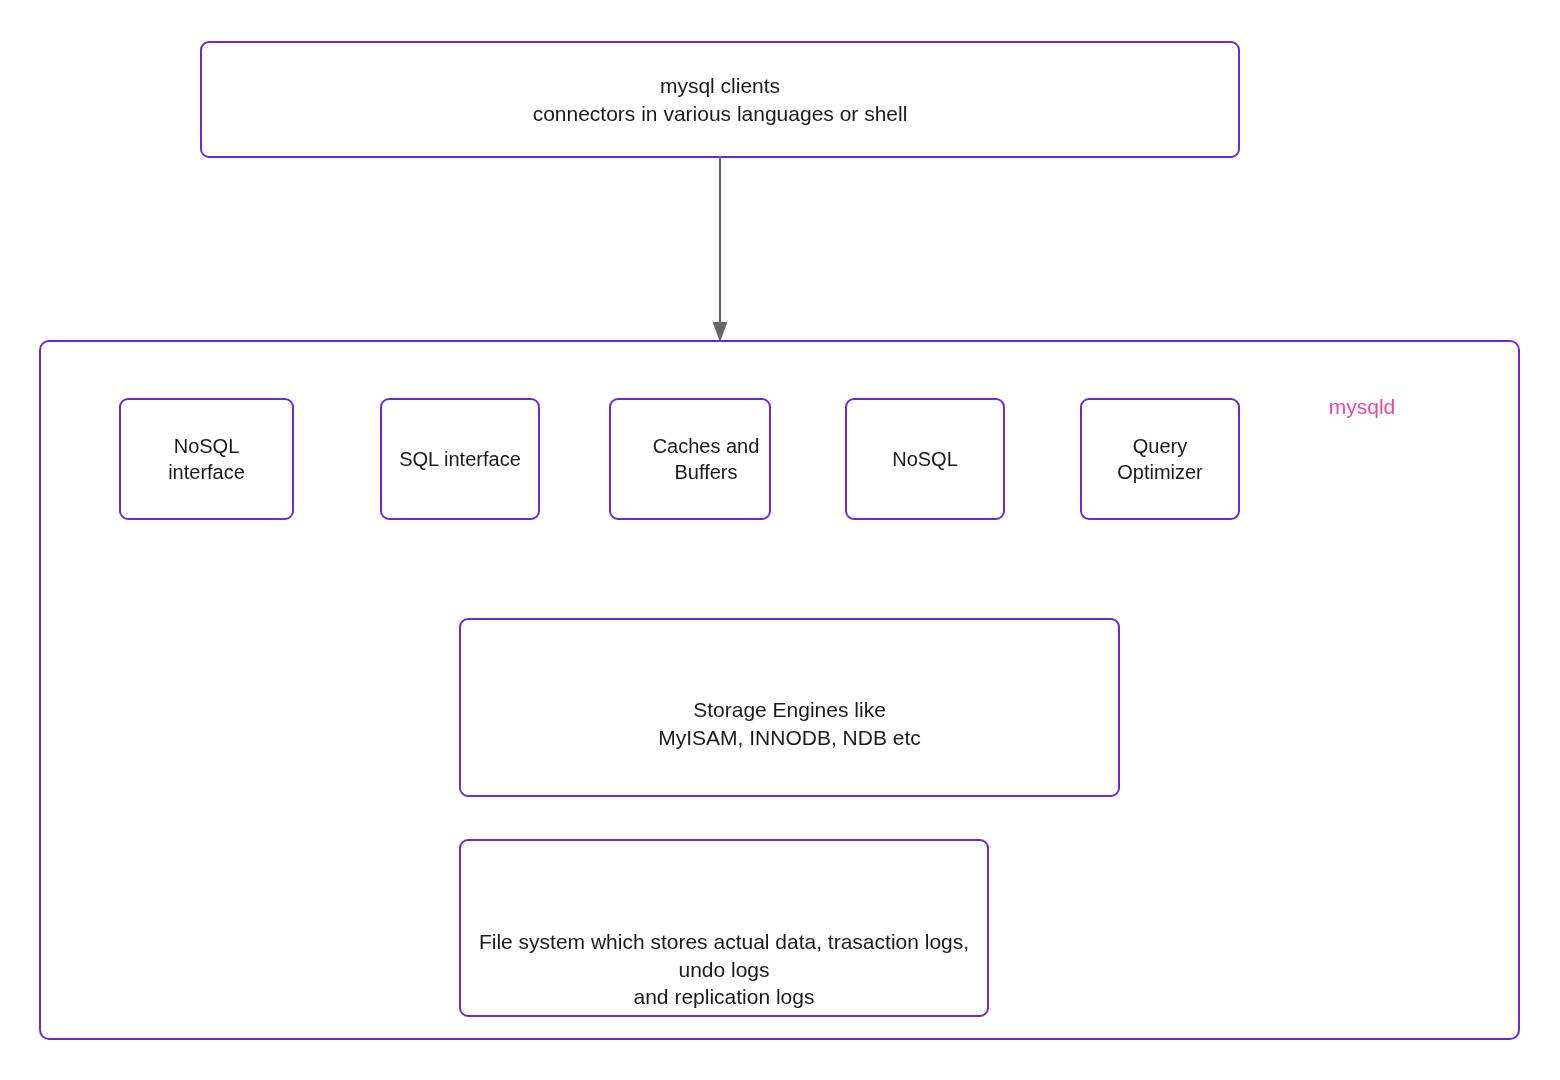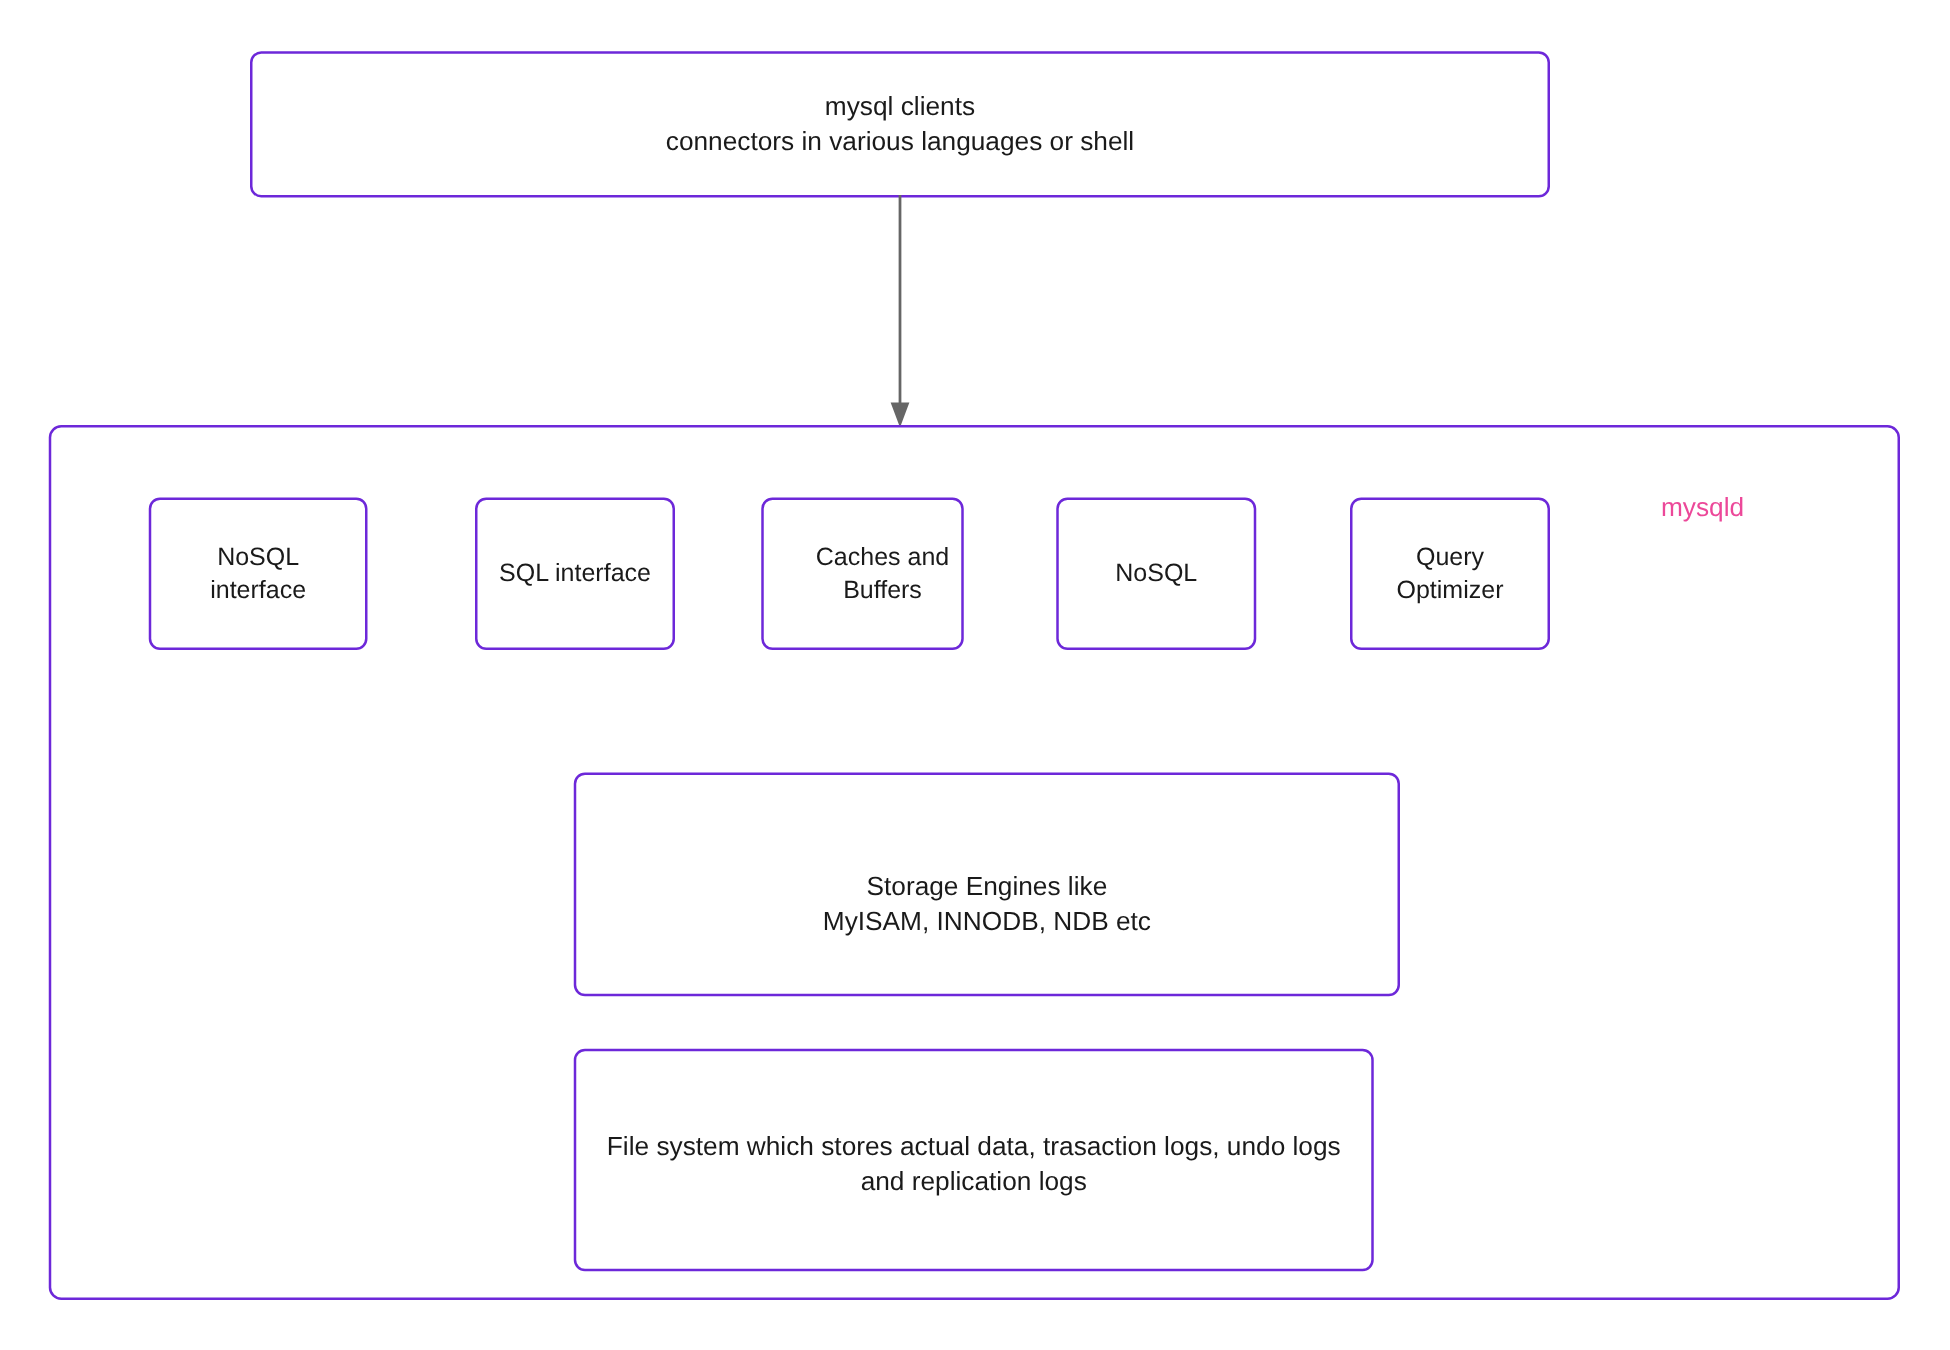--- a/index.html
+++ b/index.html
@@ -85,25 +85,25 @@
     height: 179px;
     font-size: 21px;
     align-items: flex-start;
     padding-top: 76px;
   }
 
   
   #box-filesystem {
     left: 459px;
     top: 839px;
-    width: 640px;
+    width: 530px;
     height: 178px;
     font-size: 21px;
     align-items: flex-start;
-    padding-top: 63px;
+    padding-top: 87px;
   }
 
   
   #arrow-clients-to-mysqld {
     position: absolute;
     left: 706px;
     top: 156px;
     width: 30px;
     height: 188px;
     overflow: visible;

